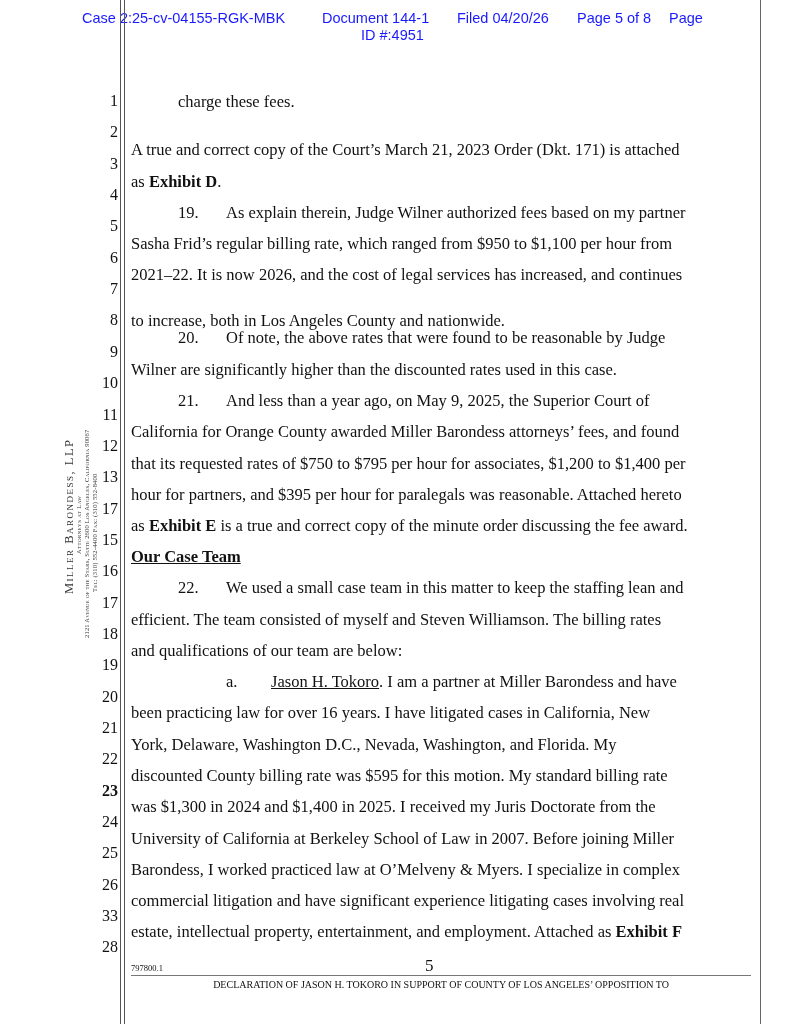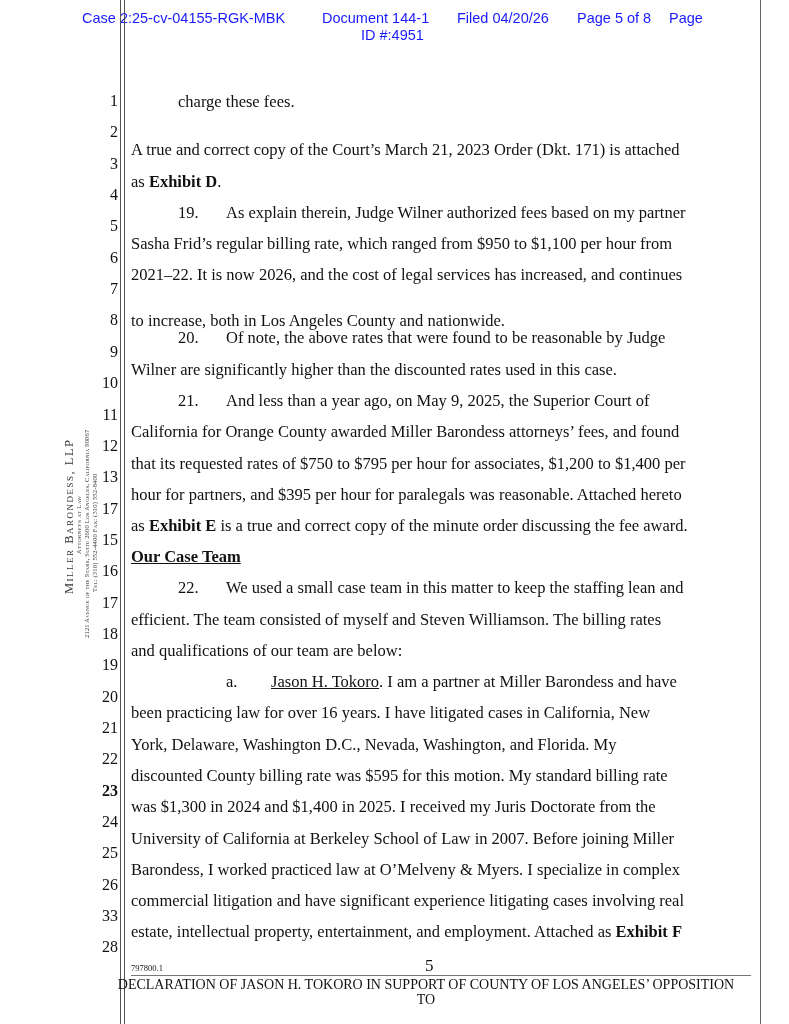--- a/index.html
+++ b/index.html
@@ -22,21 +22,21 @@
   .tl { position: absolute; left: 0; white-space: nowrap; line-height: 20px; }
   .ind1 { left: 47px; }
   .ind2 { left: 95px; }
   b { font-weight: bold; }
   .u { text-decoration: underline; }
   .pnum { display: inline-block; width: 48px; }
   .sub-a { display: inline-block; width: 45px; }
   .footer-id { position: absolute; left: 131px; top: 963px; font-size: 8.5px; }
   .footer-pg { position: absolute; left: 425px; top: 956px; font-size: 17px; }
   .footer-rule { position: absolute; left: 131px; top: 975px; width: 620px; height: 1px; background: #777; }
-  .footer-title { position: absolute; left: 116px; top: 978px; width: 620px; text-align: center; font-size: 14px; line-height: 14.5px; text-transform: none; }
+  .footer-title { position: absolute; left: 131px; top: 978px; width: 620px; text-align: center; font-size: 10px; line-height: 14.5px; text-transform: none; }
 </style>
 </head>
 <body>
 
 <div class="page">
 
   <div class="header">
     <span class="hdr-seg" style="left:82px;">Case 2:25-cv-04155-RGK-MBK</span>
     <span class="hdr-seg" style="left:322px;">Document 144-1</span>
     <span class="hdr-seg" style="left:457px;">Filed 04/20/26</span>

